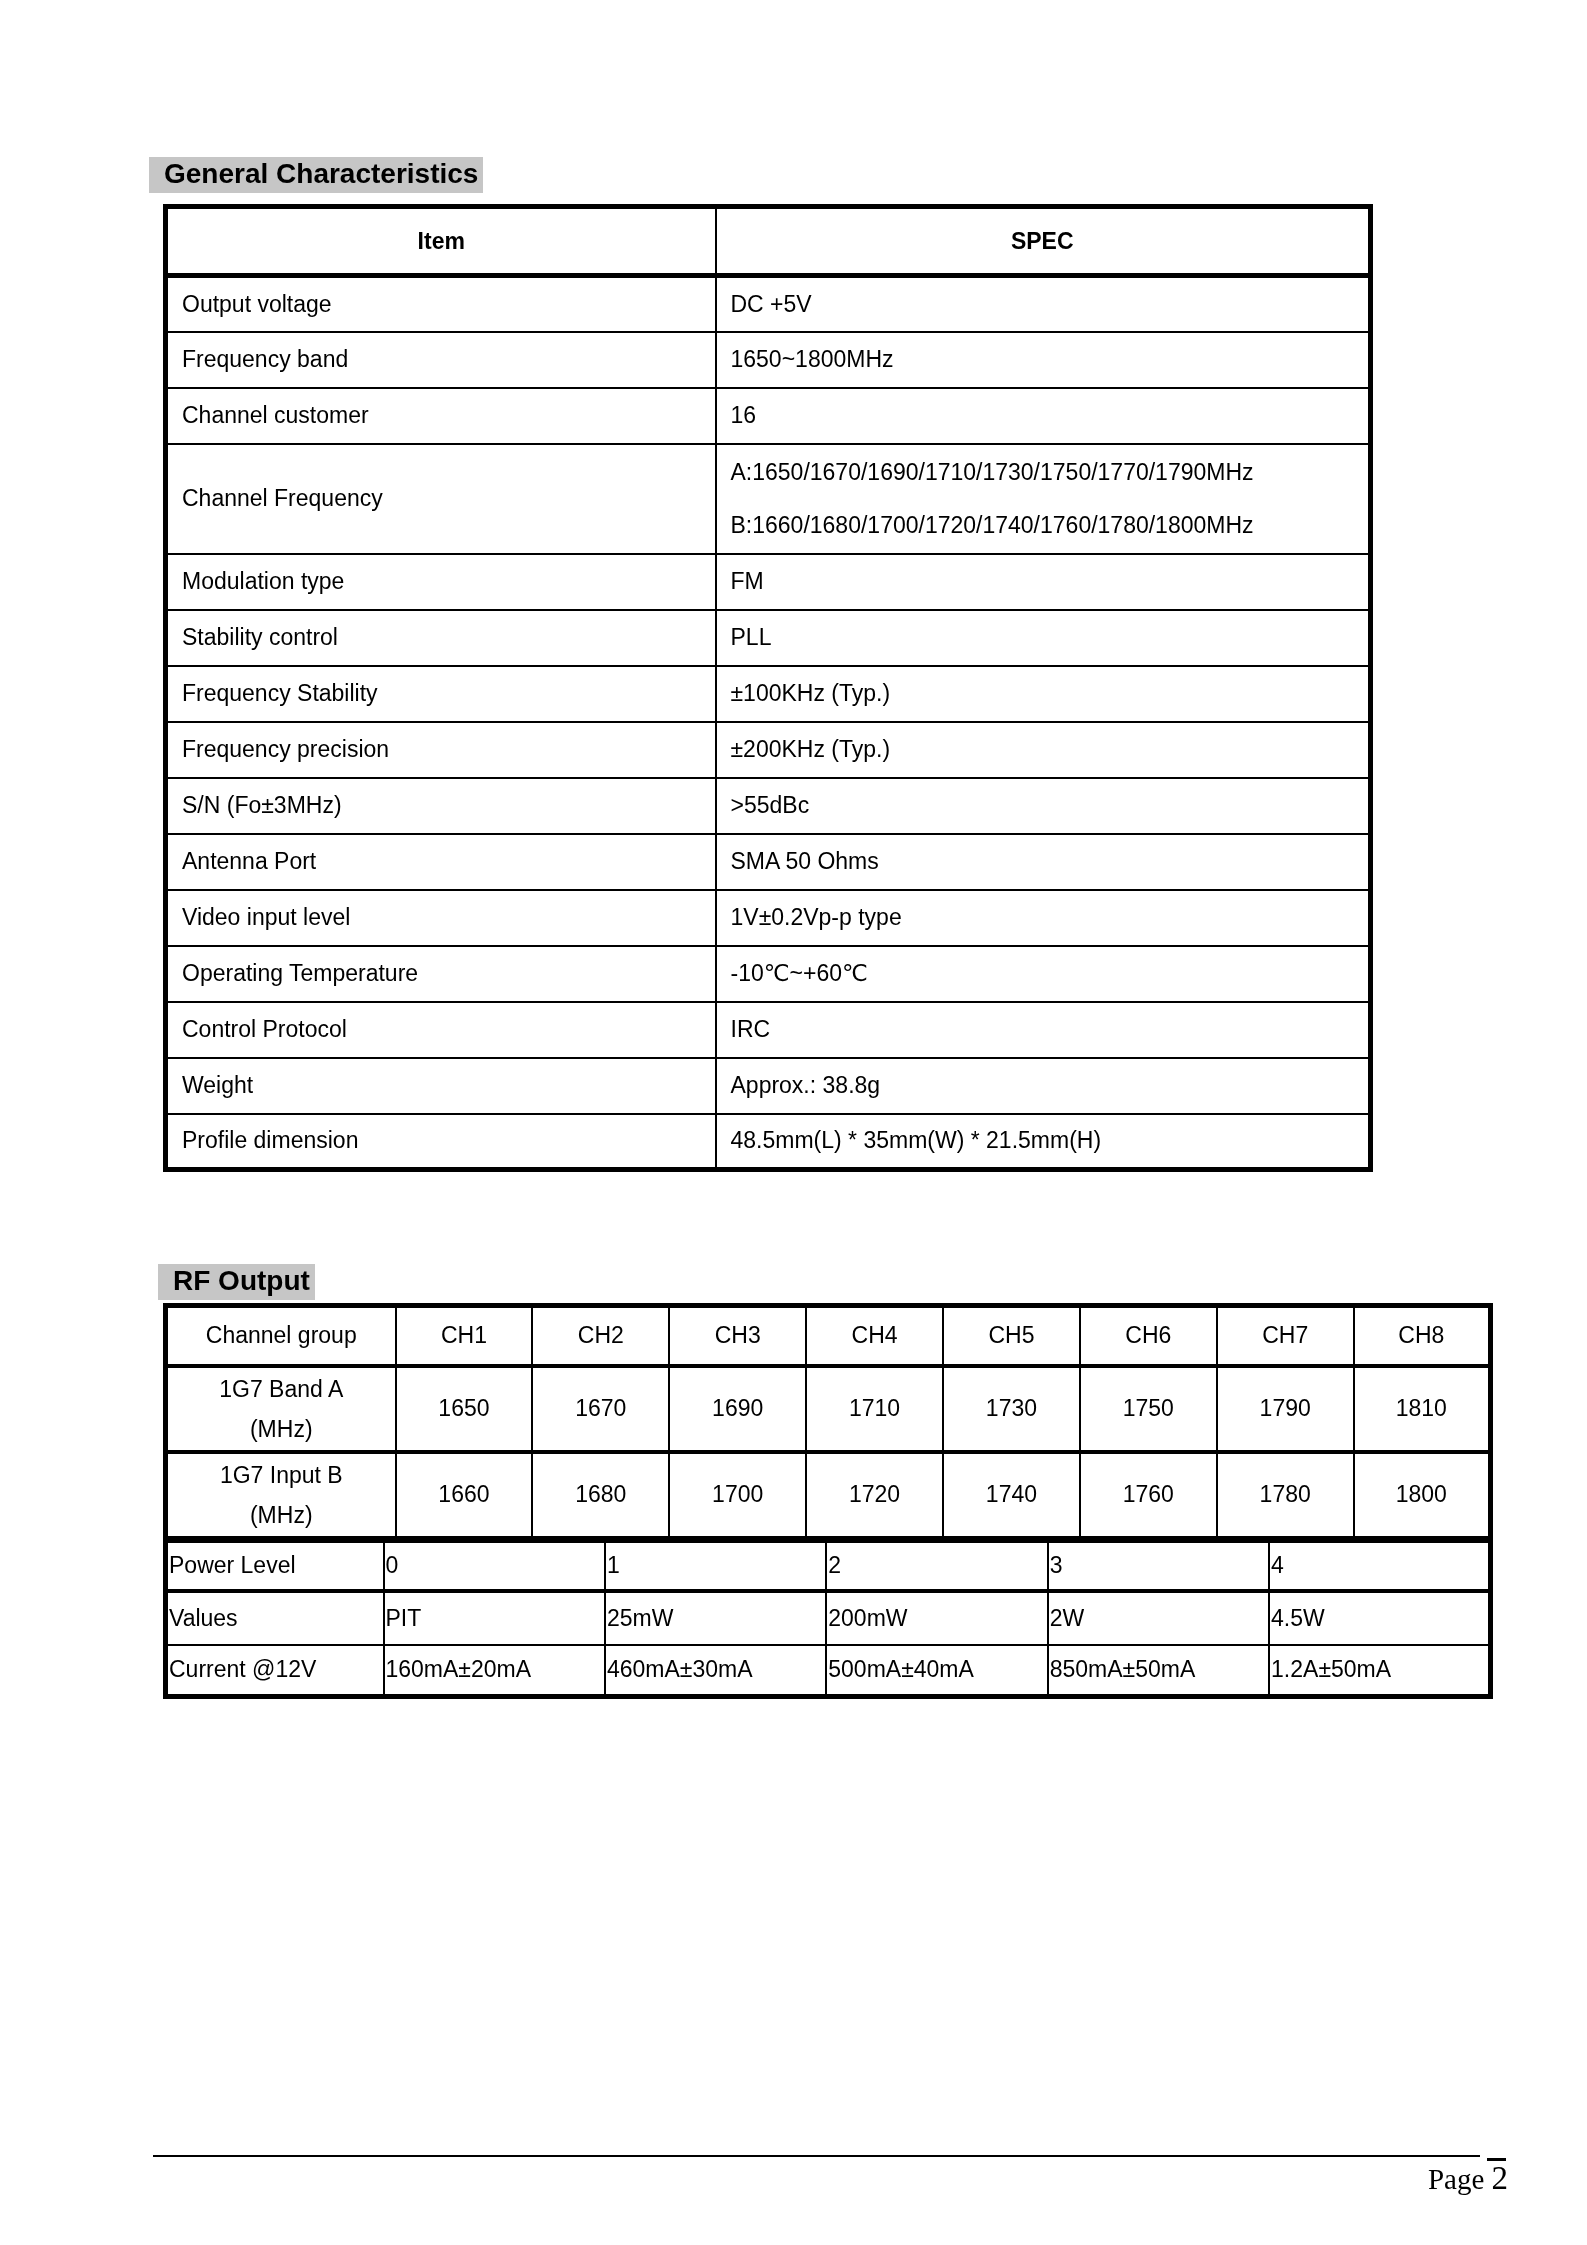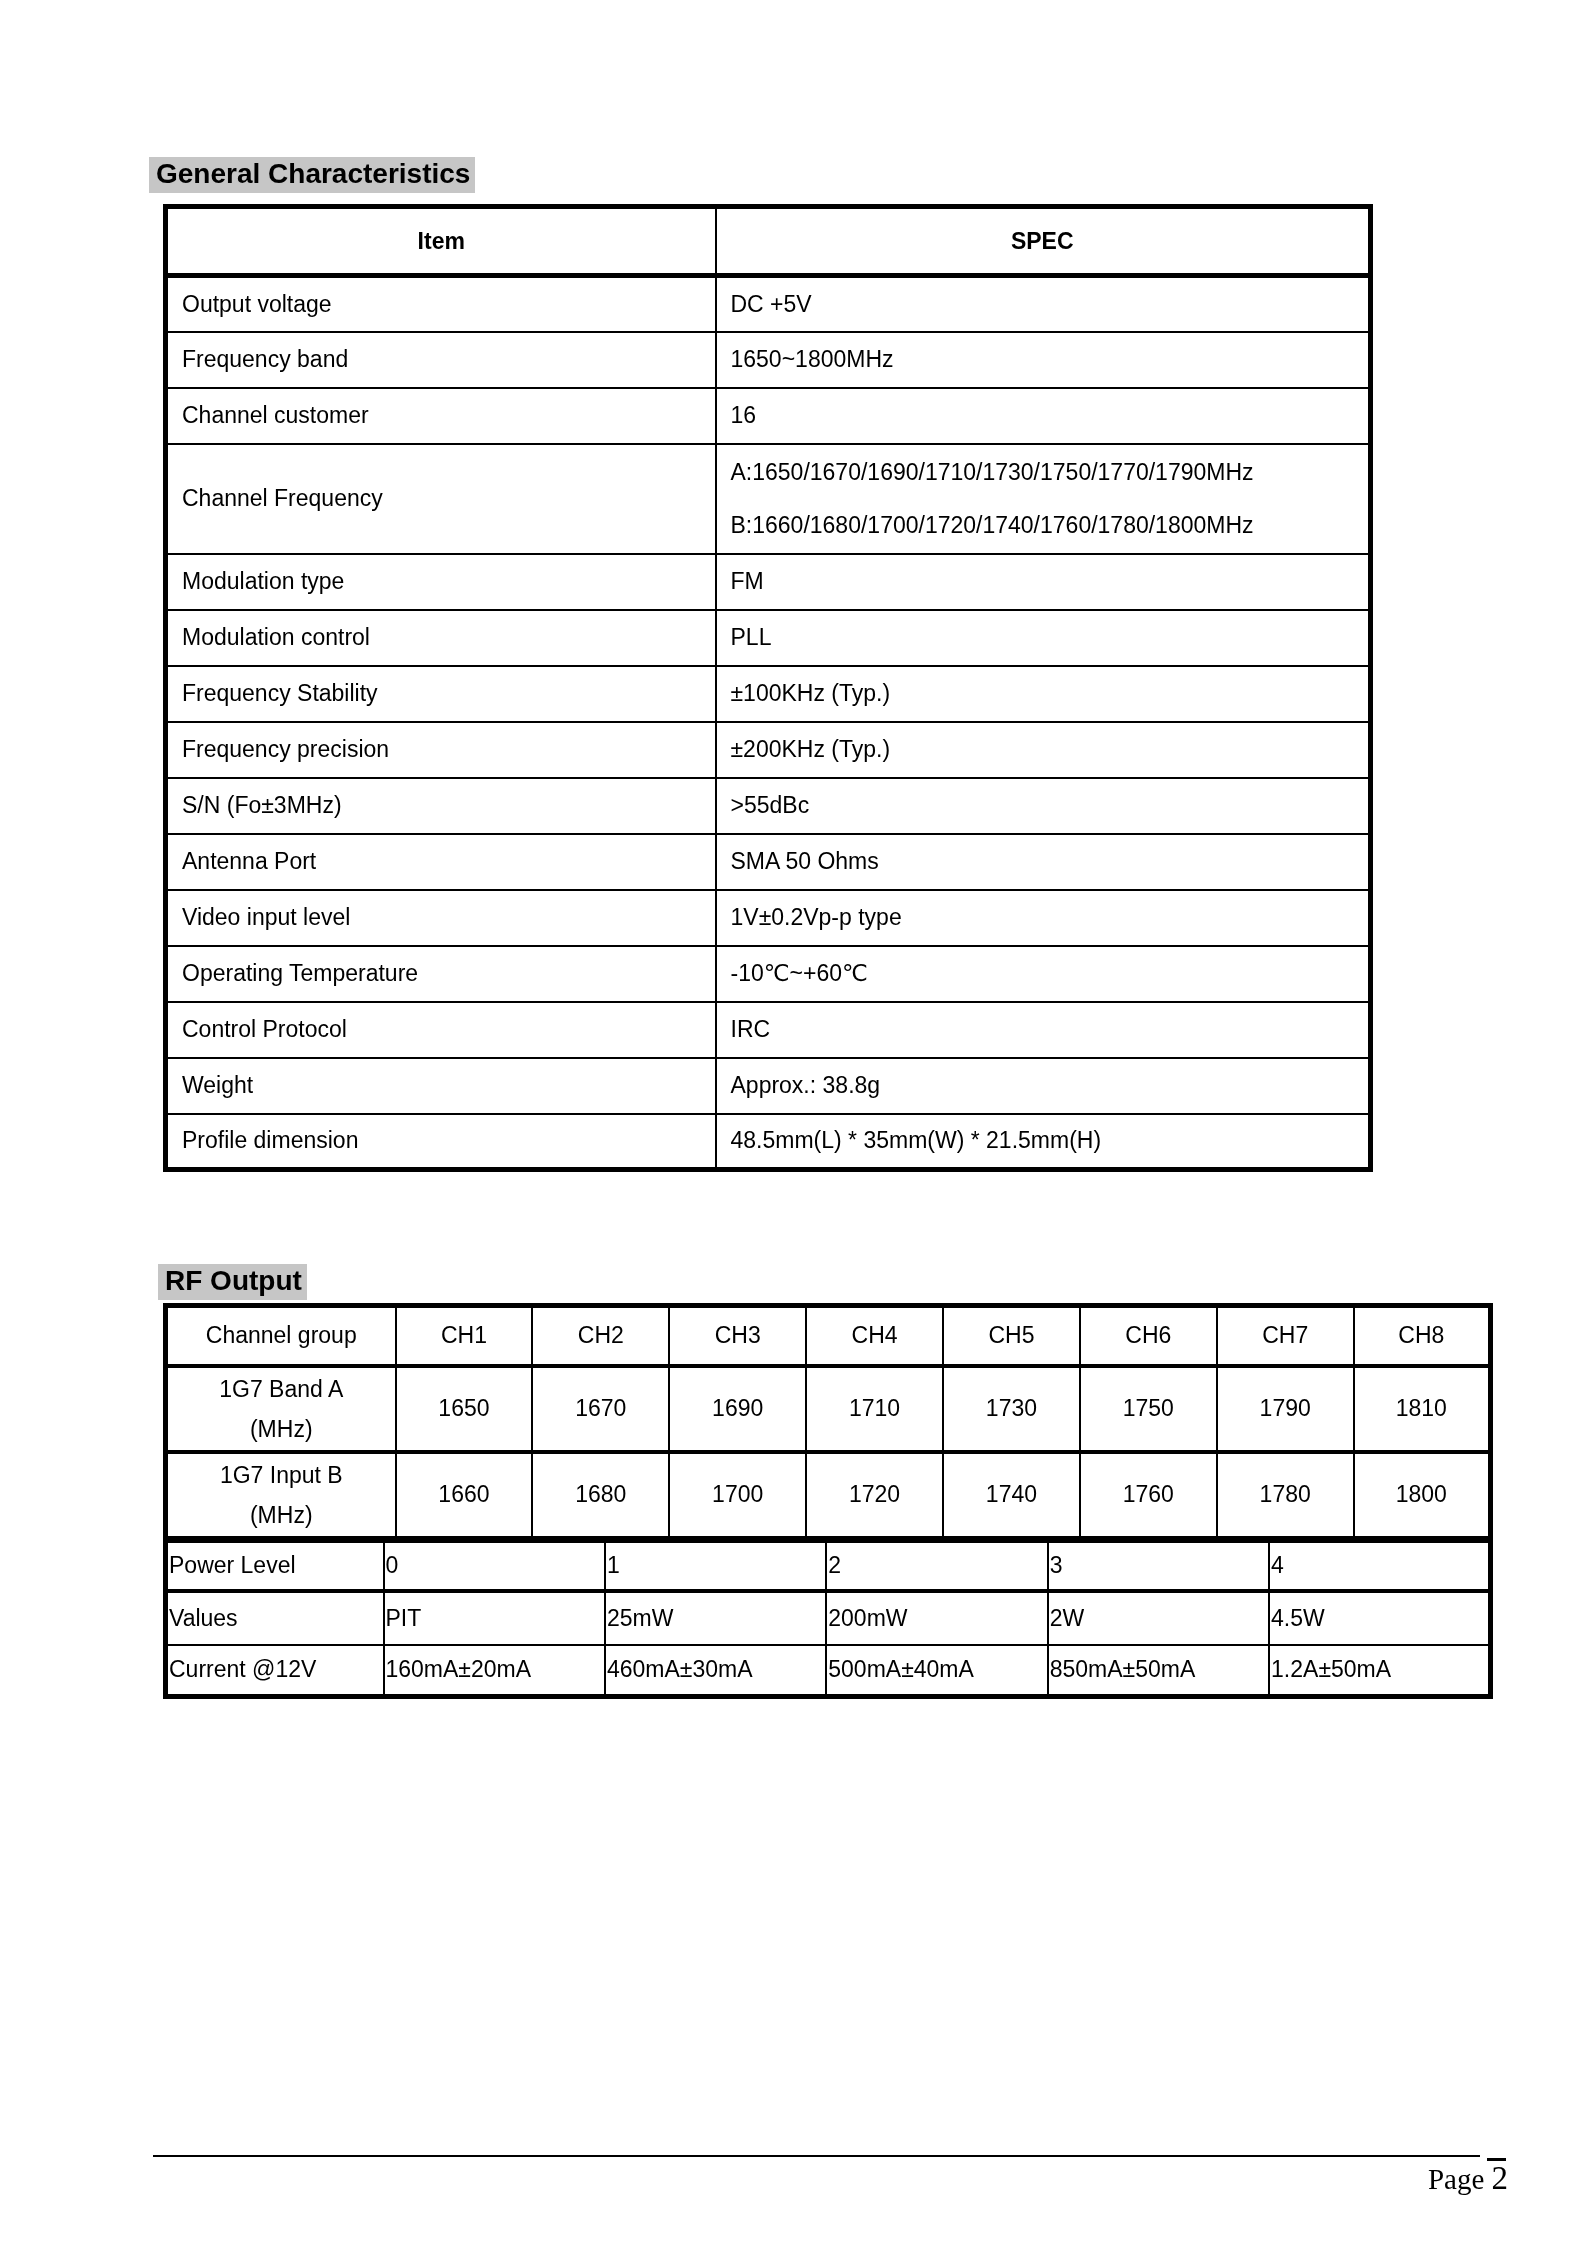--- a/index.html
+++ b/index.html
@@ -7,21 +7,21 @@
     width:1587px;height:2245px;position:relative;
     font-family:"Liberation Sans","DejaVu Sans",sans-serif;
     color:#000;
   }
   .page{position:absolute;inset:0;background:#fff;}
 
   .section-heading{
     position:absolute;
     font-size:28px;font-weight:bold;line-height:34px;
     background:#c6c6c6;
-    padding:0 5px 2px 7px;
+    padding:0 5px 2px 15px;
     display:inline-block;
     white-space:nowrap;
   }
   #heading-general{left:149px;top:157px;}
   #heading-rf{left:158px;top:1264px;}
 
   table{border-collapse:collapse;table-layout:fixed;background:#fff;}
   td,th{overflow:hidden;}
 
   
@@ -107,21 +107,21 @@
         <td class="spec">
           <div class="spec-line">A:1650/1670/1690/1710/1730/1750/1770/1790MHz</div>
           <div class="spec-line">B:1660/1680/1700/1720/1740/1760/1780/1800MHz</div>
         </td>
       </tr>
       <tr>
         <td class="item">Modulation type</td>
         <td class="spec">FM</td>
       </tr>
       <tr>
-        <td class="item">Modulation control</td>
+        <td class="item">Stability control</td>
         <td class="spec">PLL</td>
       </tr>
       <tr>
         <td class="item">Frequency Stability</td>
         <td class="spec">±100KHz (Typ.)</td>
       </tr>
       <tr>
         <td class="item">Frequency precision</td>
         <td class="spec">±200KHz (Typ.)</td>
       </tr>

